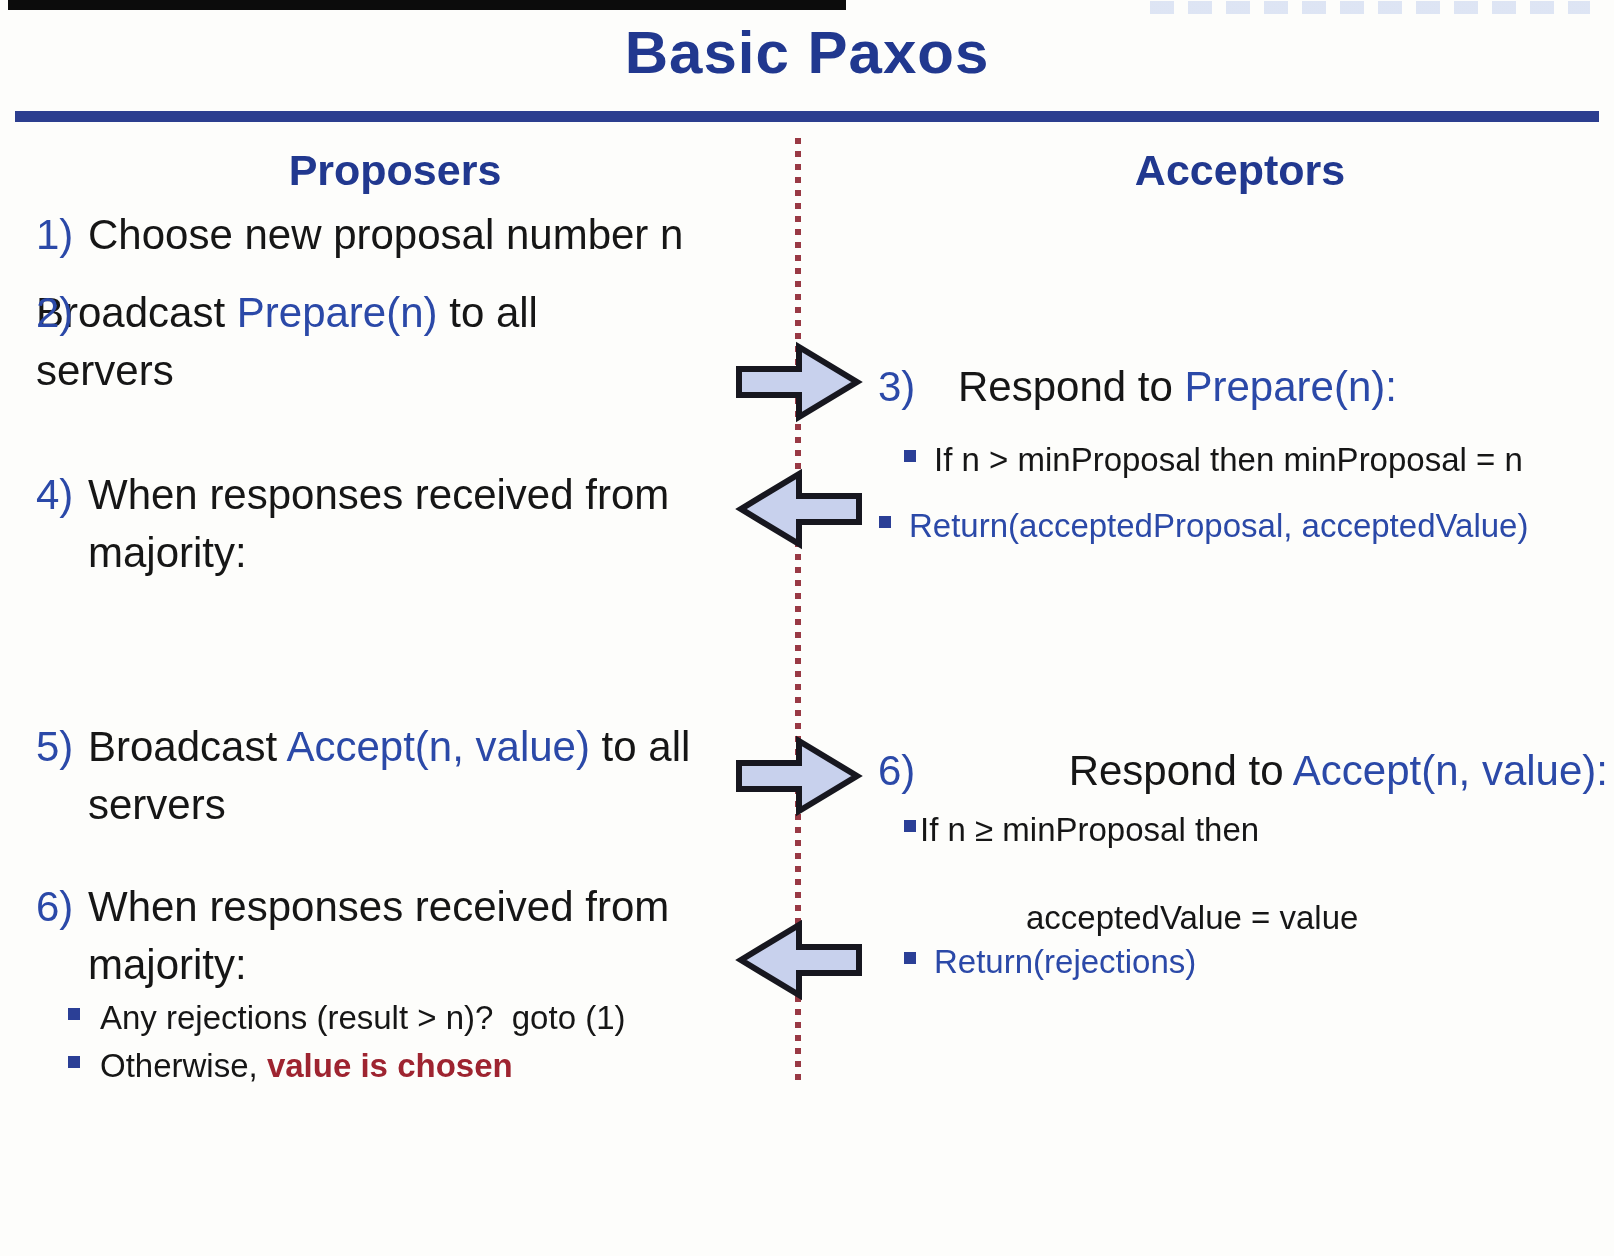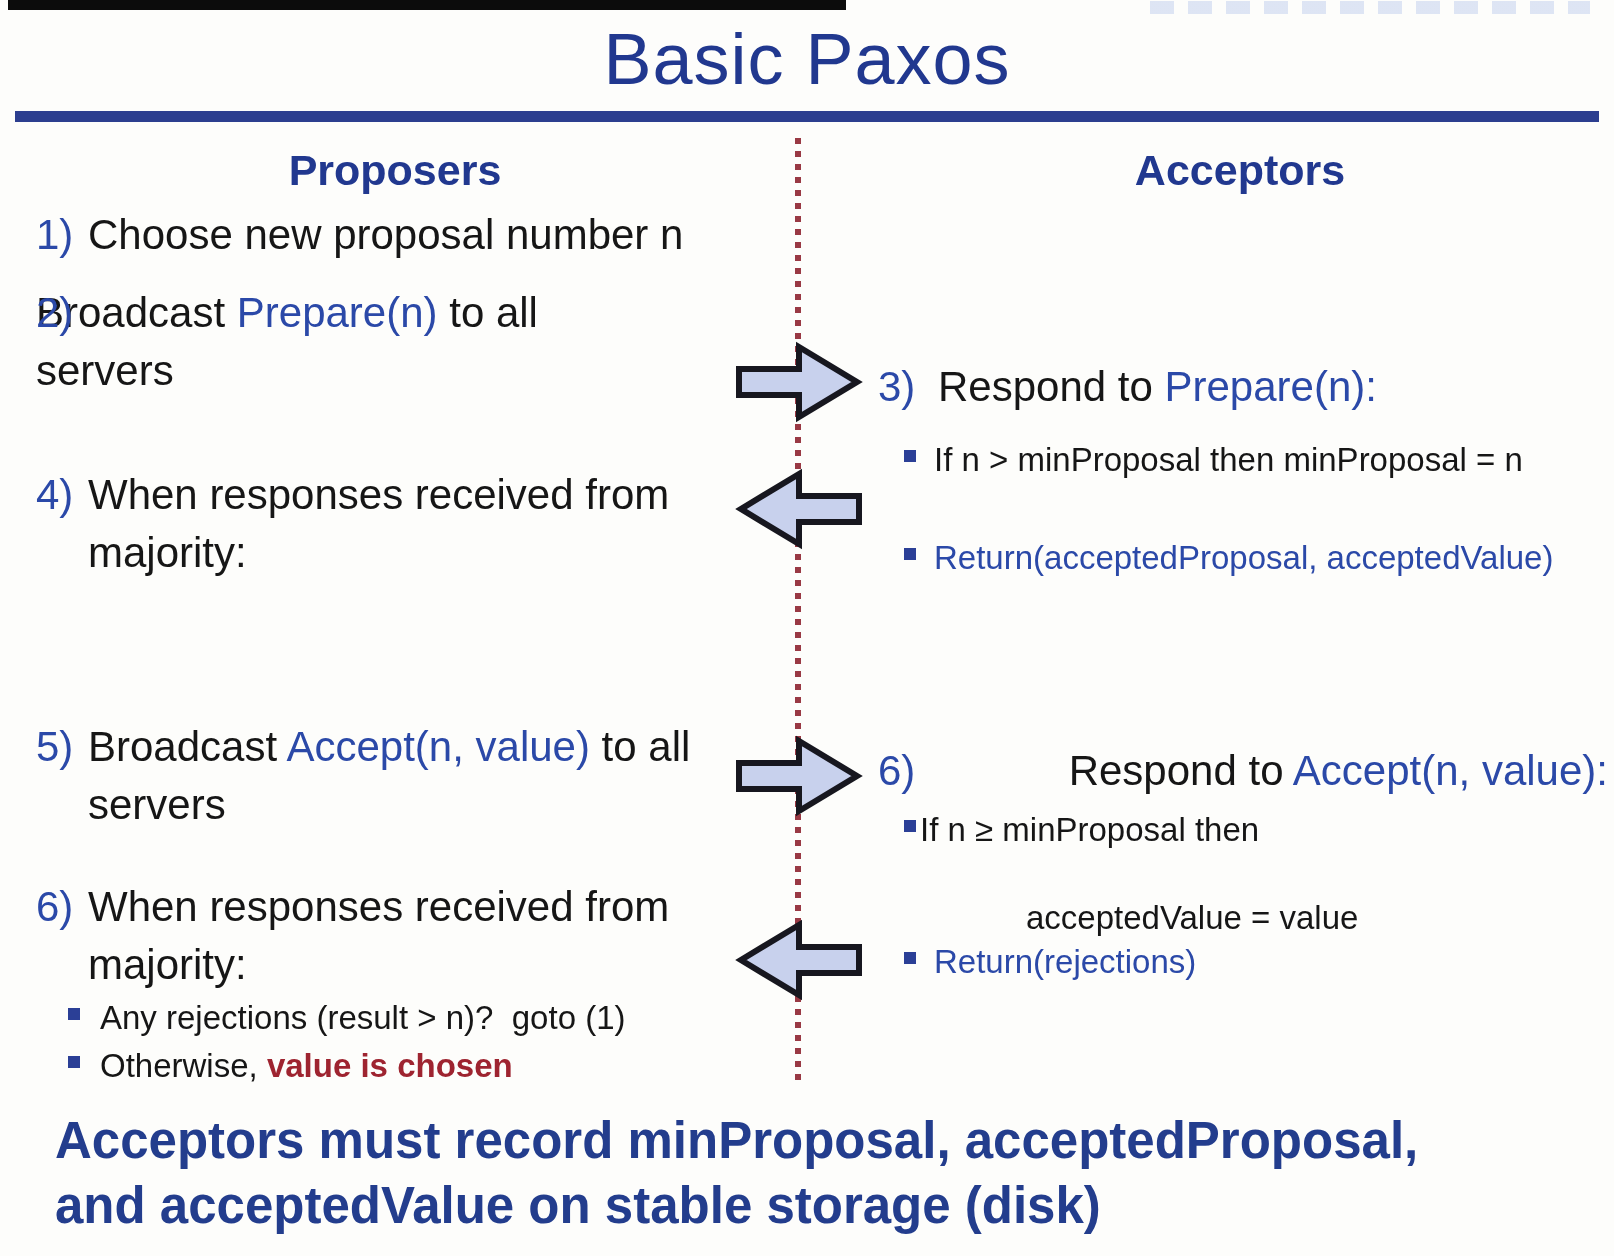--- a/index.html
+++ b/index.html
@@ -15,21 +15,21 @@
   
   .top-black-bar{left:8px;top:0;width:838px;height:10px;background:#0c0c0c;}
   .top-right-artifact{
     left:1150px;top:1px;width:440px;height:13px;
     background:repeating-linear-gradient(90deg,
       rgba(196,209,238,0.55) 0 24px, rgba(255,255,255,0) 24px 38px);
   }
   
   .title{
     left:0;top:18px;width:1614px;
-    text-align:center;font-size:72px;font-weight:normal;
+    text-align:center;font-size:60px;font-weight:bold;
     color:#21388f;letter-spacing:1px;
   }
   .title-rule{left:15px;top:111px;width:1584px;height:11px;background:#2c3e8f;}
   
   .divider{
     left:795px;top:138px;width:6px;height:944px;
     background:repeating-linear-gradient(to bottom,#993944 0 6px,transparent 6px 13px);
   }
   
   .col-header{font-size:43px;font-weight:bold;color:#21388f;text-align:center;}
@@ -108,27 +108,27 @@
     <span class="bullet-sq"></span>
     <div style="margin-left:32px;" class="preserve">Any rejections (result &gt; n)?  goto (1)</div>
   </div>
   <div class="abs bullet-row" style="left:68px;top:1044px;width:700px;">
     <span class="bullet-sq"></span>
     <div style="margin-left:32px;"><span>Otherwise, </span><span class="red">value is chosen</span></div>
   </div>
 
   <div class="abs item" style="left:878px;top:358px;width:730px;">
     <span class="num" style="left:0;">3)</span>
-    <div style="margin-left:60px;"><span>Respond to </span><span class="code">Prepare(n):</span></div>
+    <div style="margin-left:80px;"><span>Respond to </span><span class="code">Prepare(n):</span></div>
   </div>
   <div class="abs bullet-row" style="left:904px;top:438px;width:710px;">
     <span class="bullet-sq"></span>
     <div style="margin-left:30px;">If n &gt; minProposal then minProposal = n</div>
   </div>
-  <div class="abs bullet-row" style="left:904px;top:504px;width:710px;margin-top:32px;">
+  <div class="abs bullet-row" style="left:879px;top:504px;width:710px;">
     <span class="bullet-sq"></span>
     <div style="margin-left:30px;" class="code">Return(acceptedProposal, acceptedValue)</div>
   </div>
 
   <div class="abs item" style="left:878px;top:742px;width:730px;">
     <span class="num" style="left:0;">6)</span>
     <div style="margin-left:60px;text-align:right;"><span>Respond to </span><span class="code">Accept(n, value):</span></div>
   </div>
   <div class="abs bullet-row" style="left:904px;top:808px;width:710px;">
     <span class="bullet-sq"></span>
@@ -152,18 +152,14 @@
   </svg>
 
   <svg class="arrow-svg" style="left:735px;top:735px;" width="128" height="82" viewBox="0 0 128 82">
     <path d="M4,28 L64,28 L64,6 L122,41 L64,76 L64,54 L4,54 Z" fill="#c8d1ed" stroke="#17171f" stroke-width="6" stroke-linejoin="miter"></path>
   </svg>
 
   <svg class="arrow-svg" style="left:735px;top:916px;" width="128" height="88" viewBox="0 0 128 82">
     <path d="M124,28 L64,28 L64,6 L6,41 L64,76 L64,54 L124,54 Z" fill="#c8d1ed" stroke="#17171f" stroke-width="6" stroke-linejoin="miter"></path>
   </svg>
 
-  <div class="abs footer">
-    <span>Acceptors must record minProposal, acceptedProposal,</span><br>
-    <span>and acceptedValue on stable storage (disk)</span>
-  </div>
 
 </div>
 
 </body></html>

